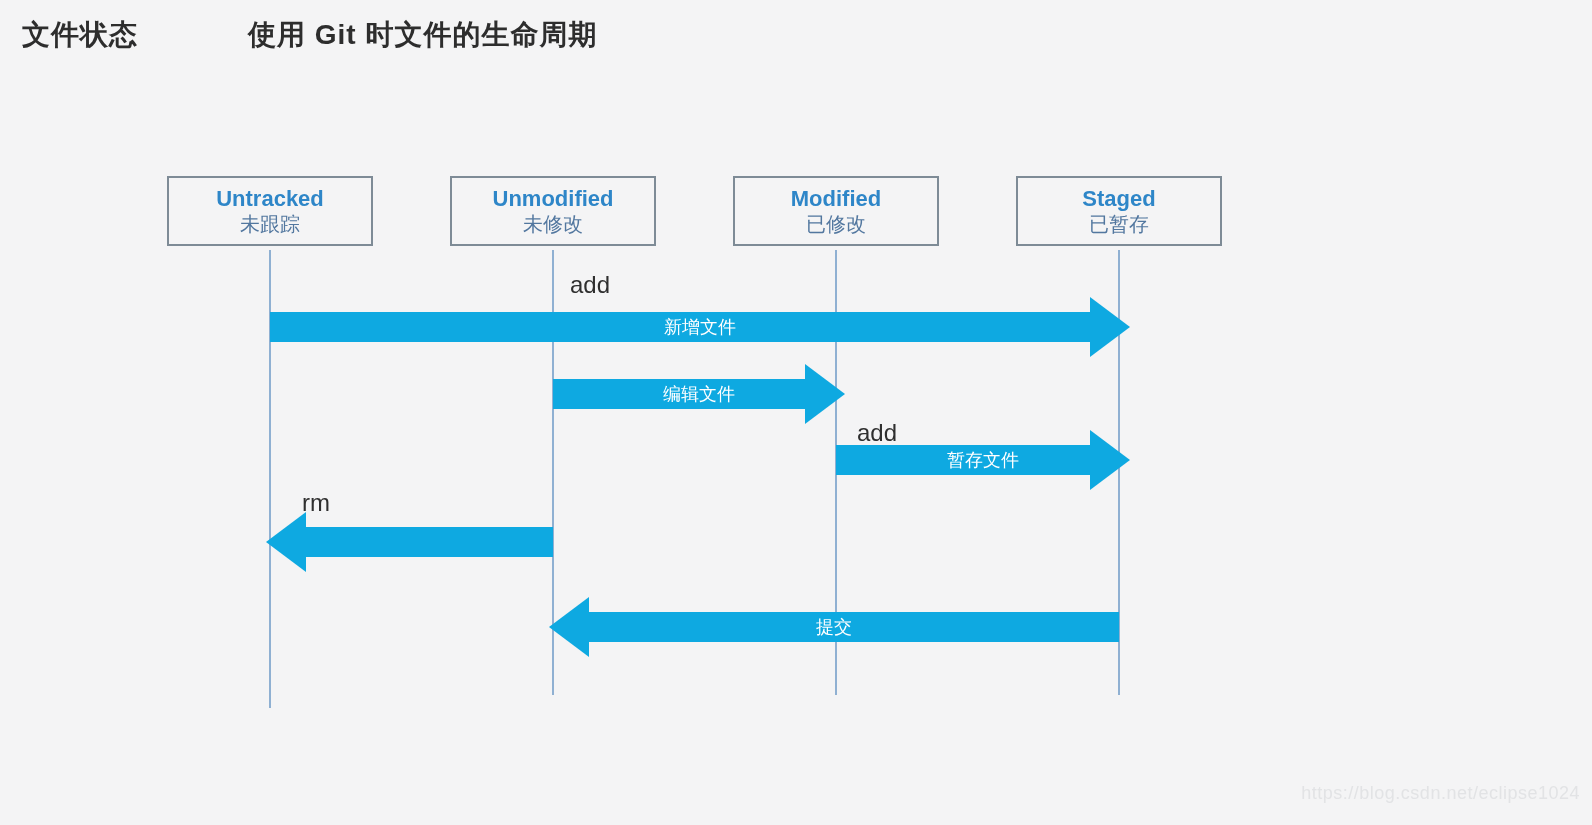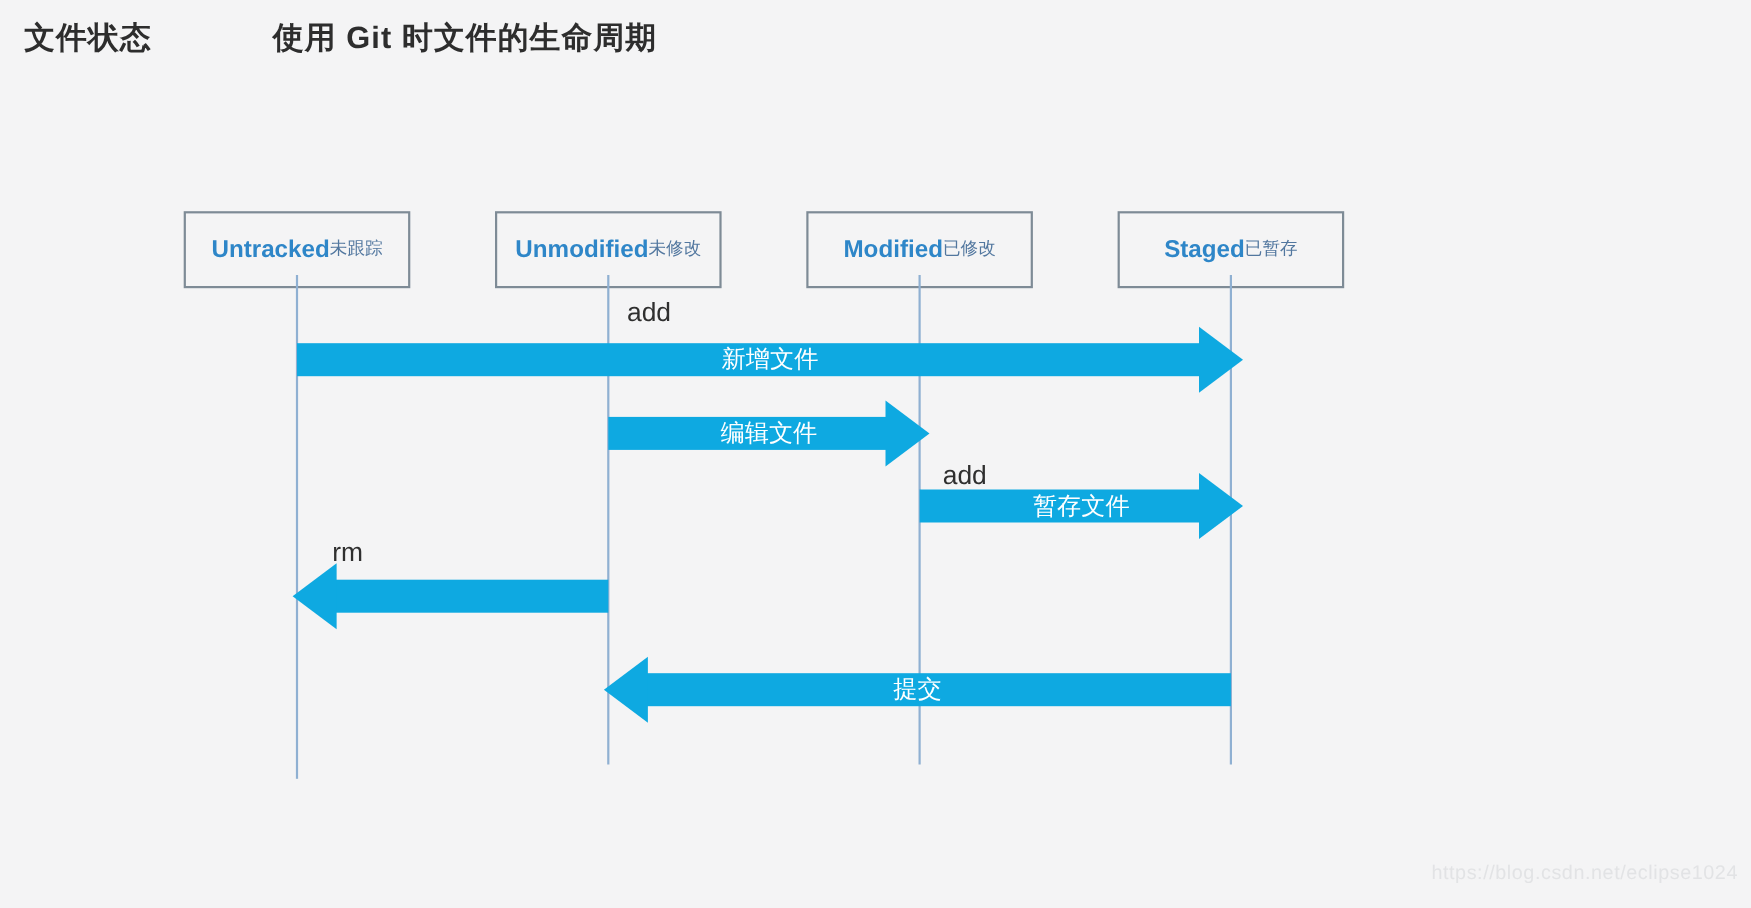--- a/index.html
+++ b/index.html
@@ -11,29 +11,29 @@
   }
   #stage { position: relative; width: 1592px; height: 825px; }
 
   
   .title-row { position: absolute; top: 16px; left: 22px; white-space: nowrap; }
   .title-part { font-size: 28px; color: #2d2d2d; font-weight: 700; letter-spacing: 1px; }
   .title-part.second { margin-left: 110px; }
 
   
   .state-box {
-    position: absolute; top: 192px;
+    position: absolute; top: 176px;
     width: 202px; height: 66px;
     border: 2px solid #7e8b96;
-    display: flex; flex-direction: row;
+    display: flex; flex-direction: column;
     align-items: center; justify-content: center;
     line-height: 1.25;
   }
   .state-box .en { font-size: 22px; font-weight: 700; color: #2e86c8; }
-  .state-box .zh { font-size: 16px; color: #52779f; }
+  .state-box .zh { font-size: 20px; color: #52779f; }
   .sb0 { left: 167px; } .sb1 { left: 450px; } .sb2 { left: 733px; justify-content: center; } .sb3 { left: 1016px; }
 
   
   .lifeline { position: absolute; top: 250px; width: 2px; background: #8fb0d2; }
   .ll0 { left: 269px; height: 458px; }
   .ll1 { left: 552px; height: 445px; }
   .ll2 { left: 835px; height: 445px; }
   .ll3 { left: 1118px; height: 445px; }
 
   
@@ -58,21 +58,21 @@
   .arrow .head {
     position: absolute; top: 0; width: 0; height: 0;
     border-top: 30px solid transparent;
     border-bottom: 30px solid transparent;
   }
   .arrow.right .head { right: 0; border-left: 40px solid #0ea9e1; }
   .arrow.left  .head { left: 0;  border-right: 40px solid #0ea9e1; }
   .arrow .action {
     position: absolute; left: 0; right: 0; top: 15px; height: 30px;
     line-height: 30px; text-align: center;
-    font-size: 22px; color: #ffffff;
+    font-size: 18px; color: #ffffff;
   }
   .t0 { left: 270px; top: 297px; width: 860px; }
   .t1 { left: 553px; top: 364px; width: 292px; }
   .t2 { left: 836px; top: 430px; width: 294px; }
   .t3 { left: 266px; top: 512px; width: 287px; }
   .t4 { left: 549px; top: 597px; width: 570px; }
 
   
   .watermark {
     position: absolute; right: 12px; top: 783px;

